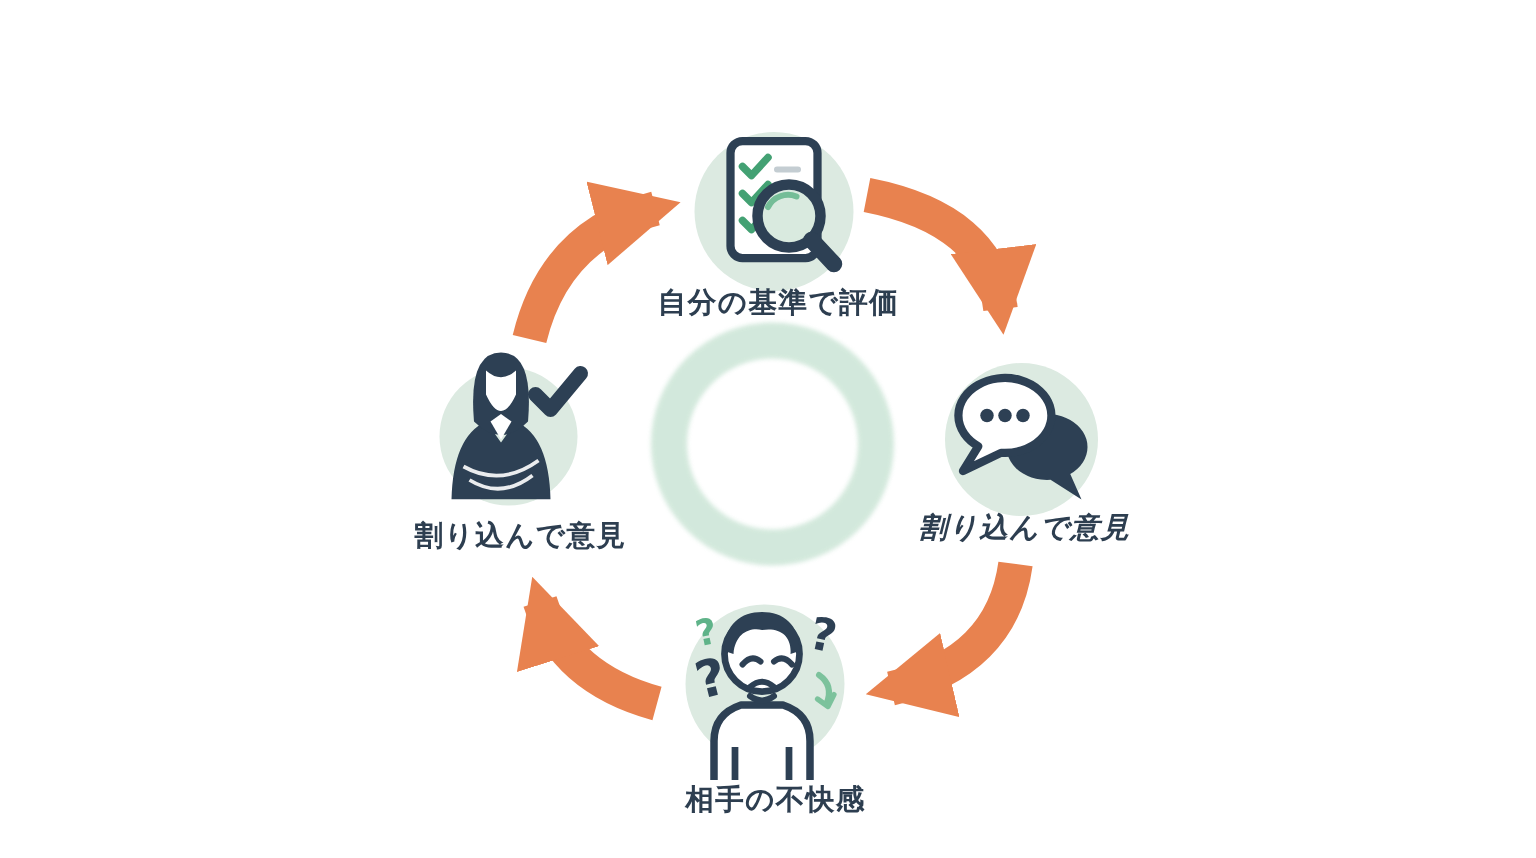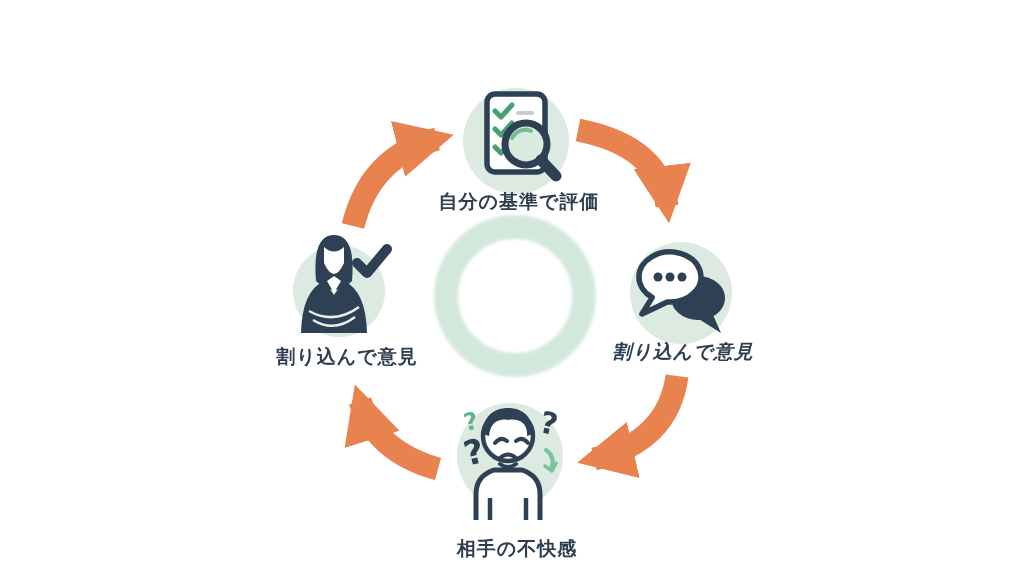--- a/index.html
+++ b/index.html
@@ -21,21 +21,21 @@
   .ic-top{left:462px;top:86px;width:110px;height:110px;}
   .ic-right{left:626px;top:240px;width:110px;height:100px;}
   .ic-bottom{left:450px;top:396px;width:124px;height:124px;}
   .ic-left{left:289px;top:223px;width:110px;height:110px;}
   .label{
     position:absolute;width:320px;text-align:center;
     font-size:19px;font-weight:700;color:#2D3E50;letter-spacing:1px;white-space:nowrap;
   }
   .label-top{left:359px;top:189px;}
   .label-right{left:523px;top:339px;font-style:italic;}
-  .label-bottom{left:357px;top:536px;text-align:center;}
+  .label-bottom{left:357px;top:520px;text-align:center;}
   .label-left{left:187px;top:344px;}
   .qmark{font-family:"DejaVu Sans","Liberation Sans",sans-serif;font-weight:bold;}
 </style>
 </head>
 <body>
 
 <div class="canvas">
 
   <svg class="arrows-svg" viewBox="0 0 1024 572">
     <defs>

